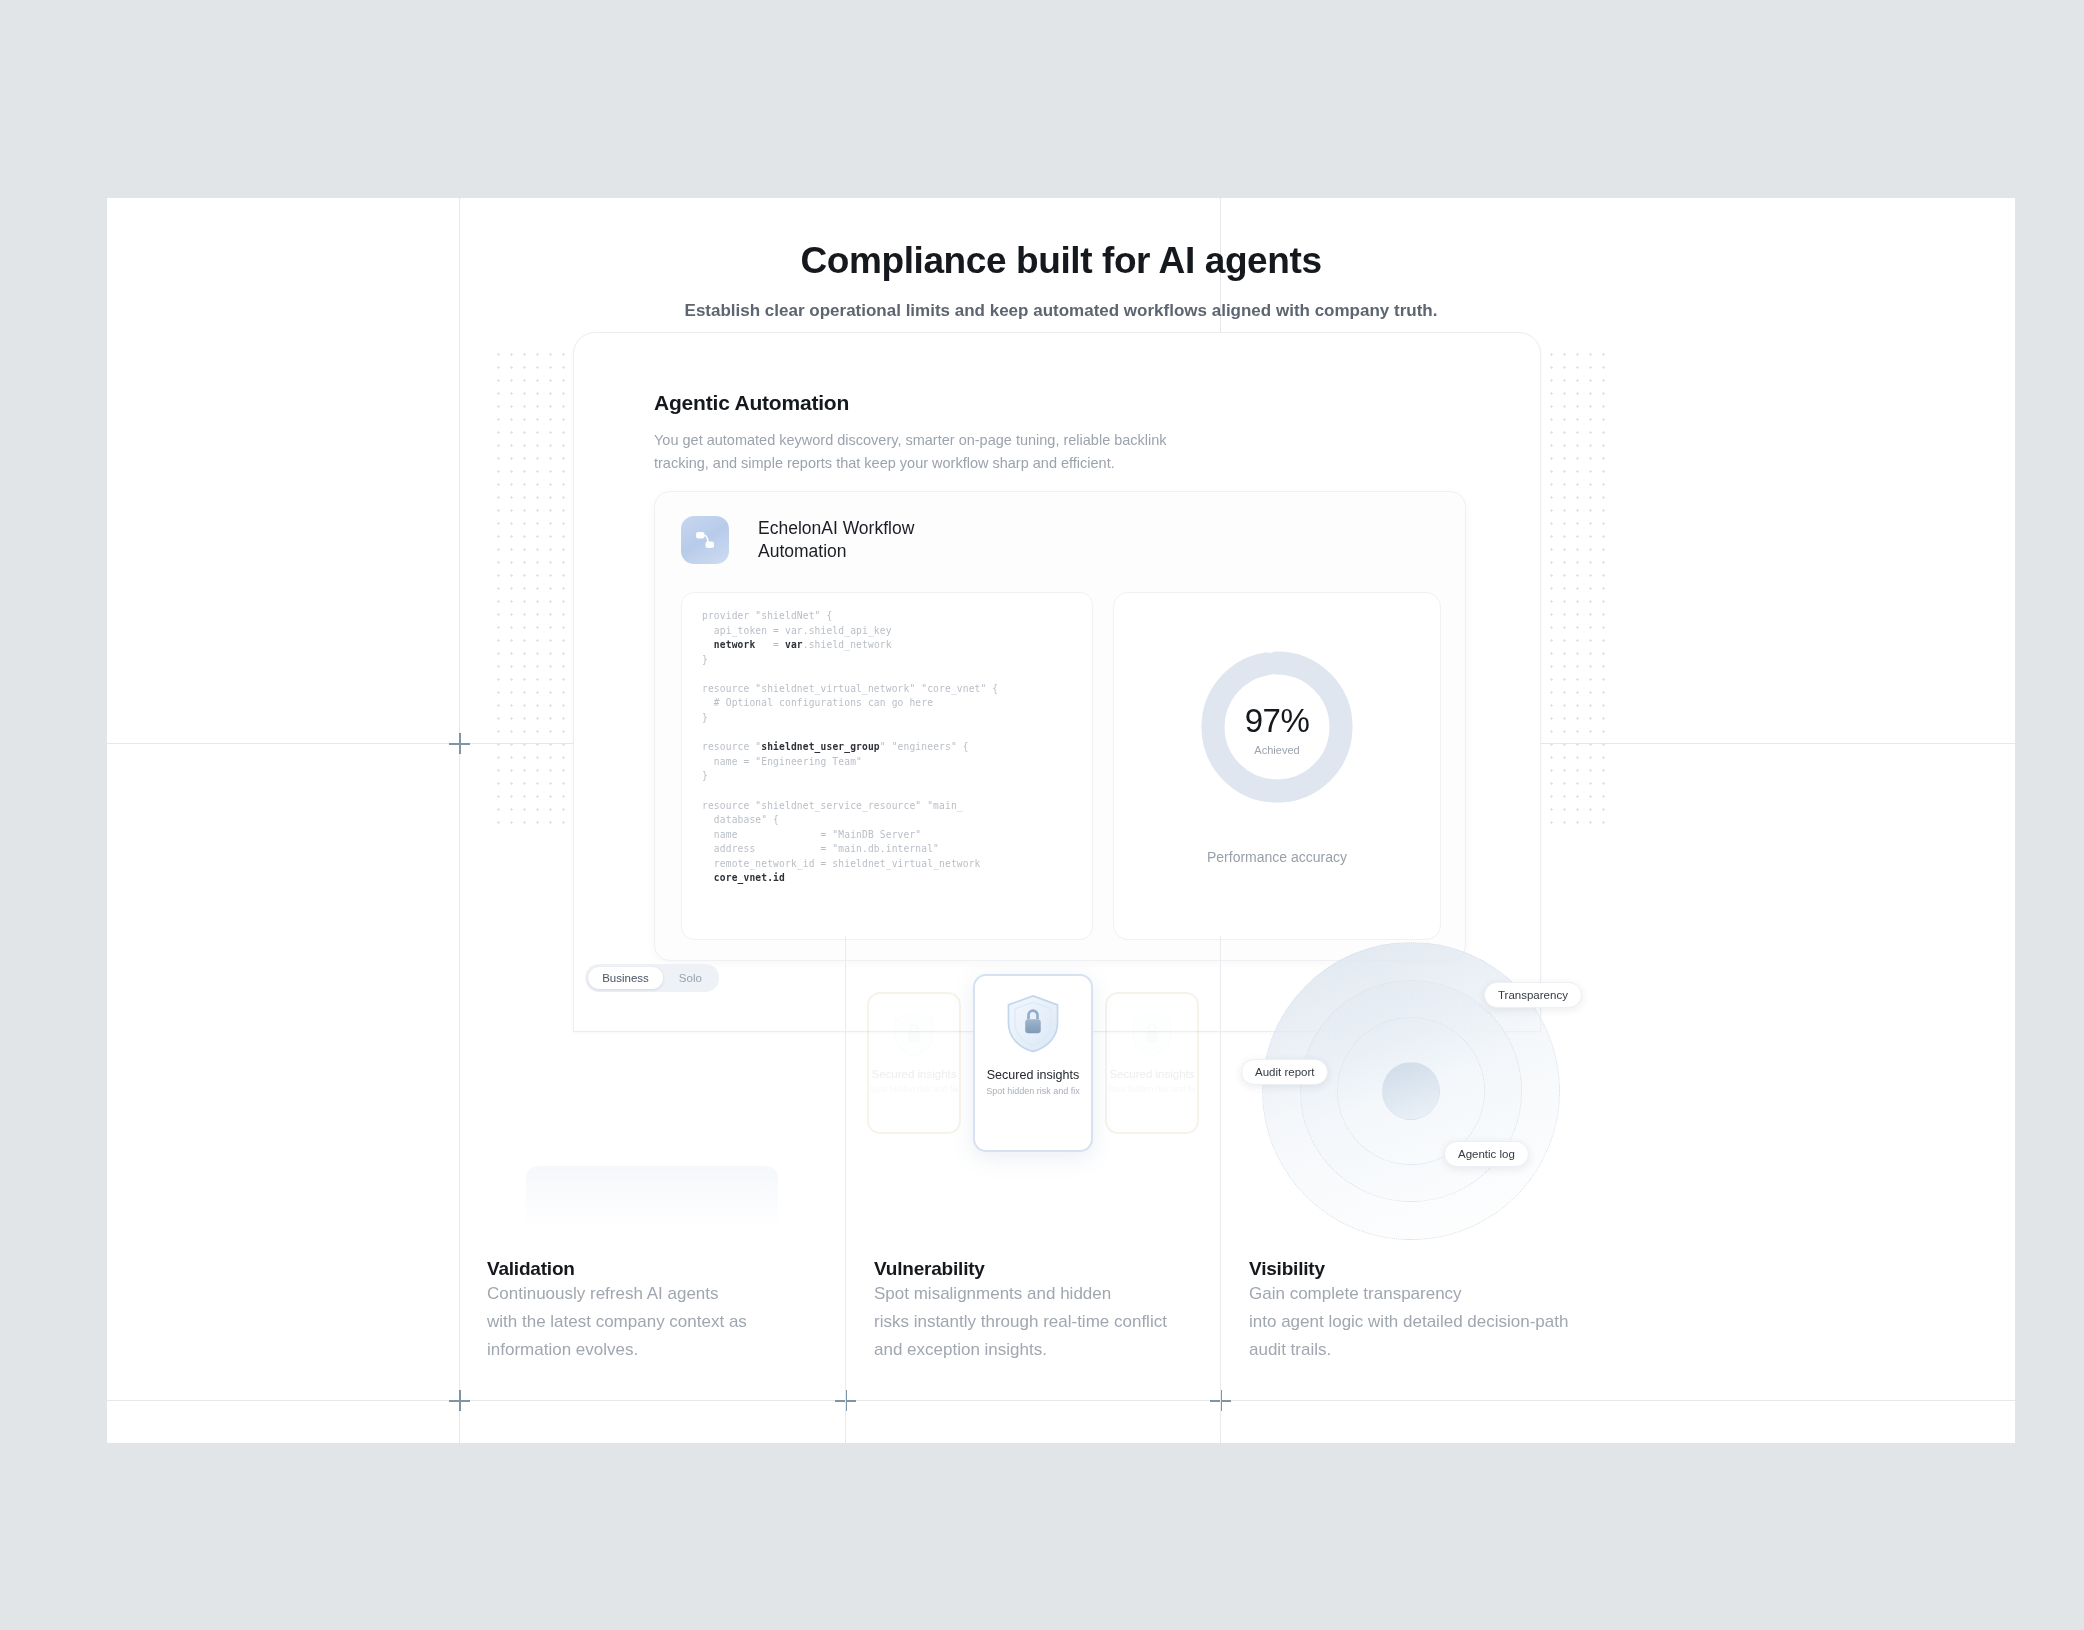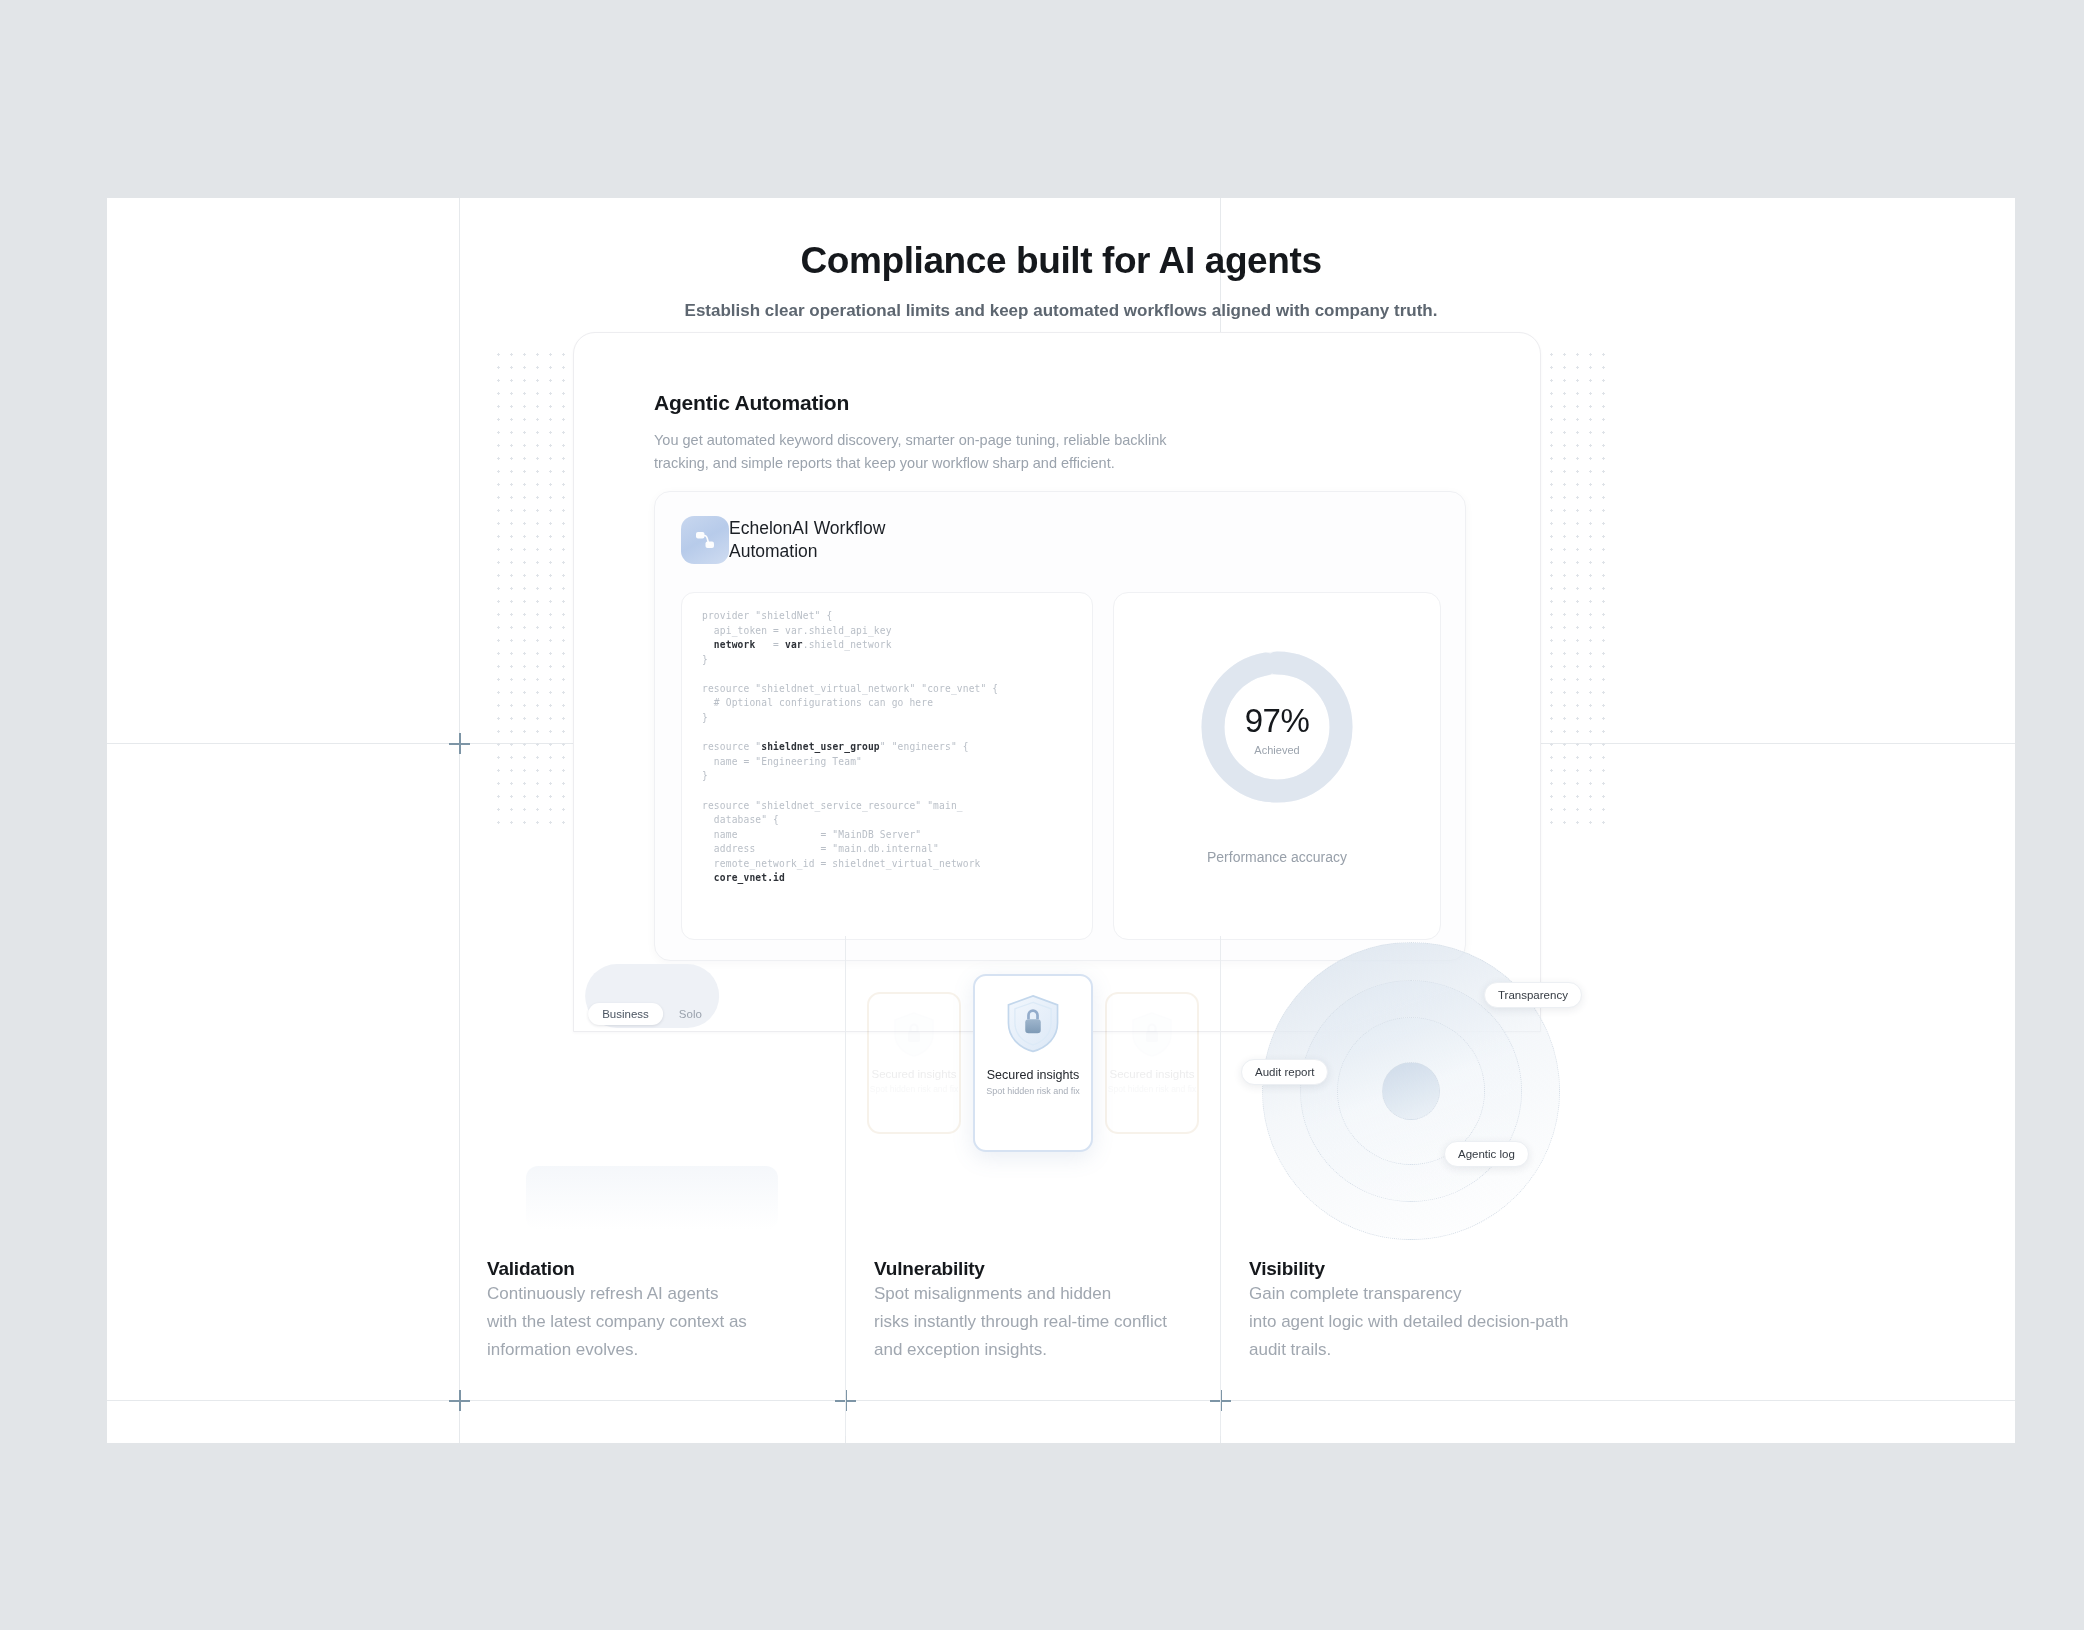--- a/index.html
+++ b/index.html
@@ -83,21 +83,21 @@
   #wf-inner {
     position: absolute; left: 80px; top: 158px;
     width: 812px; height: 470px;
     background: #fdfdfe;
     border: 1px solid #eff0f3;
     border-radius: 16px;
     box-shadow: 0 2px 10px rgba(20,30,50,.035);
   }
   #wf-inner-head {
     position: absolute; left: 26px; top: 24px;
-    display: flex; align-items: center; gap: 0;
+    display: flex; align-items: center; gap: 29px;
   }
   #wf-icon-tile {
     width: 48px; height: 48px; border-radius: 13px;
     background: linear-gradient(150deg, #c8d7ef 0%, #b7cbea 48%, #cfdcf1 100%);
     display: flex; align-items: center; justify-content: center;
     flex: none;
   }
   #wf-inner-title {
     font-size: 17.5px; line-height: 1.33; color: #1b1f25;
     font-weight: 400; max-width: 190px;
@@ -158,21 +158,21 @@
   }
 
   
   #seg-toggle {
     position: absolute; left: 50%; top: 28px; transform: translateX(-50%);
     display: flex; align-items: center; gap: 2px;
     background: #eef1f6; border-radius: 999px; padding: 3px;
   }
   .seg {
     font-size: 11.5px; padding: 5px 14px; border-radius: 999px;
-    color: #9aa2ad; cursor: pointer; white-space: nowrap; margin-top: 36px;
+    color: #9aa2ad; cursor: pointer; white-space: nowrap;
   }
   .seg.active {
     background: #fff; color: #4a5461; font-weight: 400;
     box-shadow: 0 1px 3px rgba(30,40,60,.13);
   }
   .vlist { position: absolute; left: 50%; top: 72px; transform: translateX(-50%); width: 220px; }
   .vitem {
     height: 46px; margin-bottom: 9px;
     background: #fff; border: 1px solid #e8eaee; border-radius: 11px;
     display: flex; align-items: center; justify-content: center;

